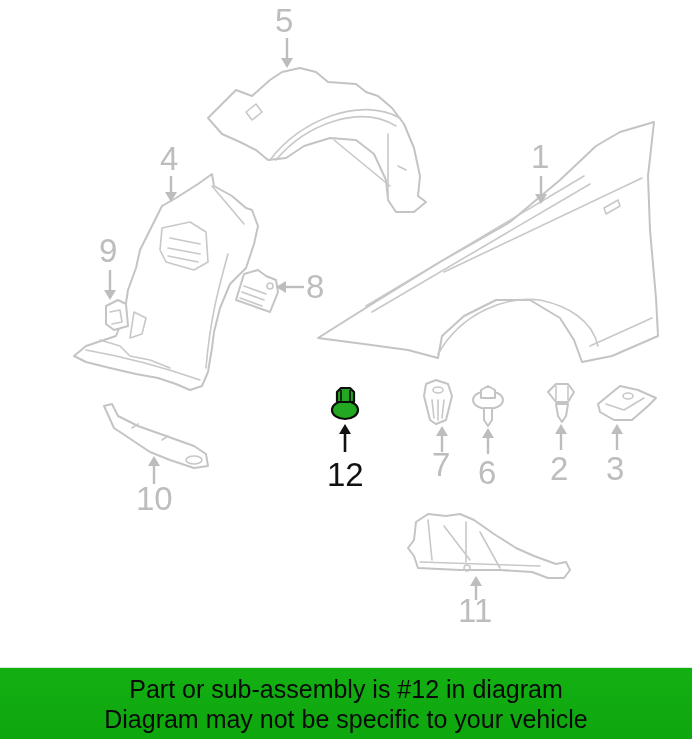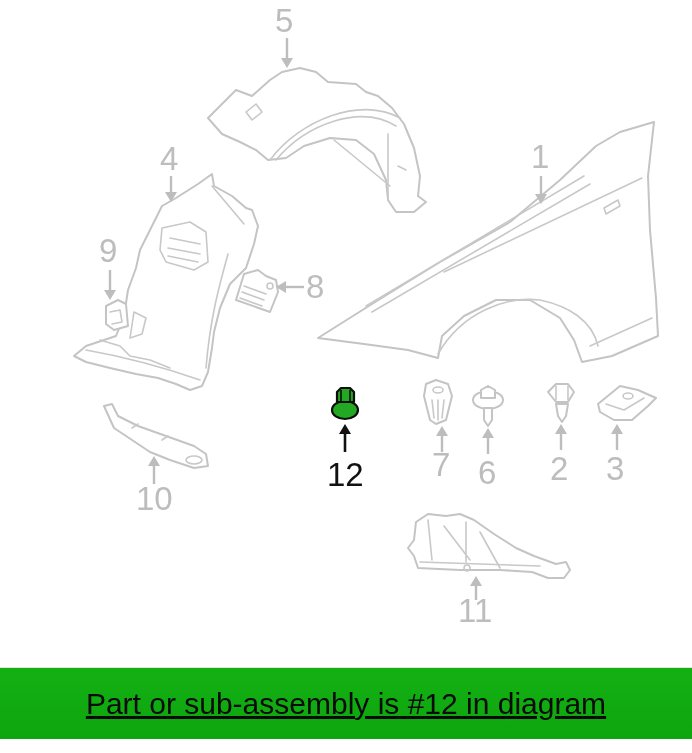--- a/index.html
+++ b/index.html
@@ -14,21 +14,21 @@
   .arrow-active { stroke: #111111; stroke-width: 2.6; fill: none; }
   .arrowhead-active { fill: #111111; }
   .hl-part { fill: #22a822; stroke: #0d0d0d; stroke-width: 2.2; stroke-linejoin: round; }
   .hl-detail { fill: none; stroke: #0d0d0d; stroke-width: 1.6; }
   #banner {
     position: absolute; left: 0; top: 667px; width: 692px; height: 71px;
     background: linear-gradient(#13b013, #0ea60e);
     border-top: 1px solid #d8ead8;
     display: flex; flex-direction: column; align-items: center; justify-content: center;
   }
-  #banner .line { color: #0a0a0a; font-size: 30px; line-height: 30px; white-space: nowrap; font-family: "Liberation Sans", sans-serif; text-decoration: underline; }
+  #banner .line { color: #0a0a0a; font-size: 25px; line-height: 30px; white-space: nowrap; font-family: "Liberation Sans", sans-serif; }
 </style>
 </head>
 <body>
 
 <svg id="diagram" viewBox="0 0 692 665" xmlns="http://www.w3.org/2000/svg">
 
   <g>
     <path class="part" d="M208,118 L236,90 L252,96 L270,80 L282,72 L300,68 L316,72 L328,82 L356,84 L366,92 L378,96 L392,108 L404,124 L414,148 L420,176 L418,196 L426,202 L414,212 L396,212 L388,200 L386,180 L374,154 L356,140 L330,138 L304,146 L286,158 L268,160 L256,150 L240,142 L222,134 Z"></path>
     <path class="detail" d="M270,160 C300,120 360,96 400,118"></path>
     <path class="detail" d="M276,160 C306,124 360,104 396,126"></path>
@@ -174,13 +174,14 @@
   </g>
   <g>
     <line class="arrow" x1="476" y1="584" x2="476" y2="600"></line>
     <polygon class="arrowhead" points="470,586 482,586 476,576"></polygon>
     <text class="callout" x="458" y="622">11</text>
   </g>
 </svg>
 
 <div id="banner">
   <div class="line">Part or sub-assembly is #12 in diagram</div>
+  <div class="line">Diagram may not be specific to your vehicle</div>
 </div>
 
 </body></html>

